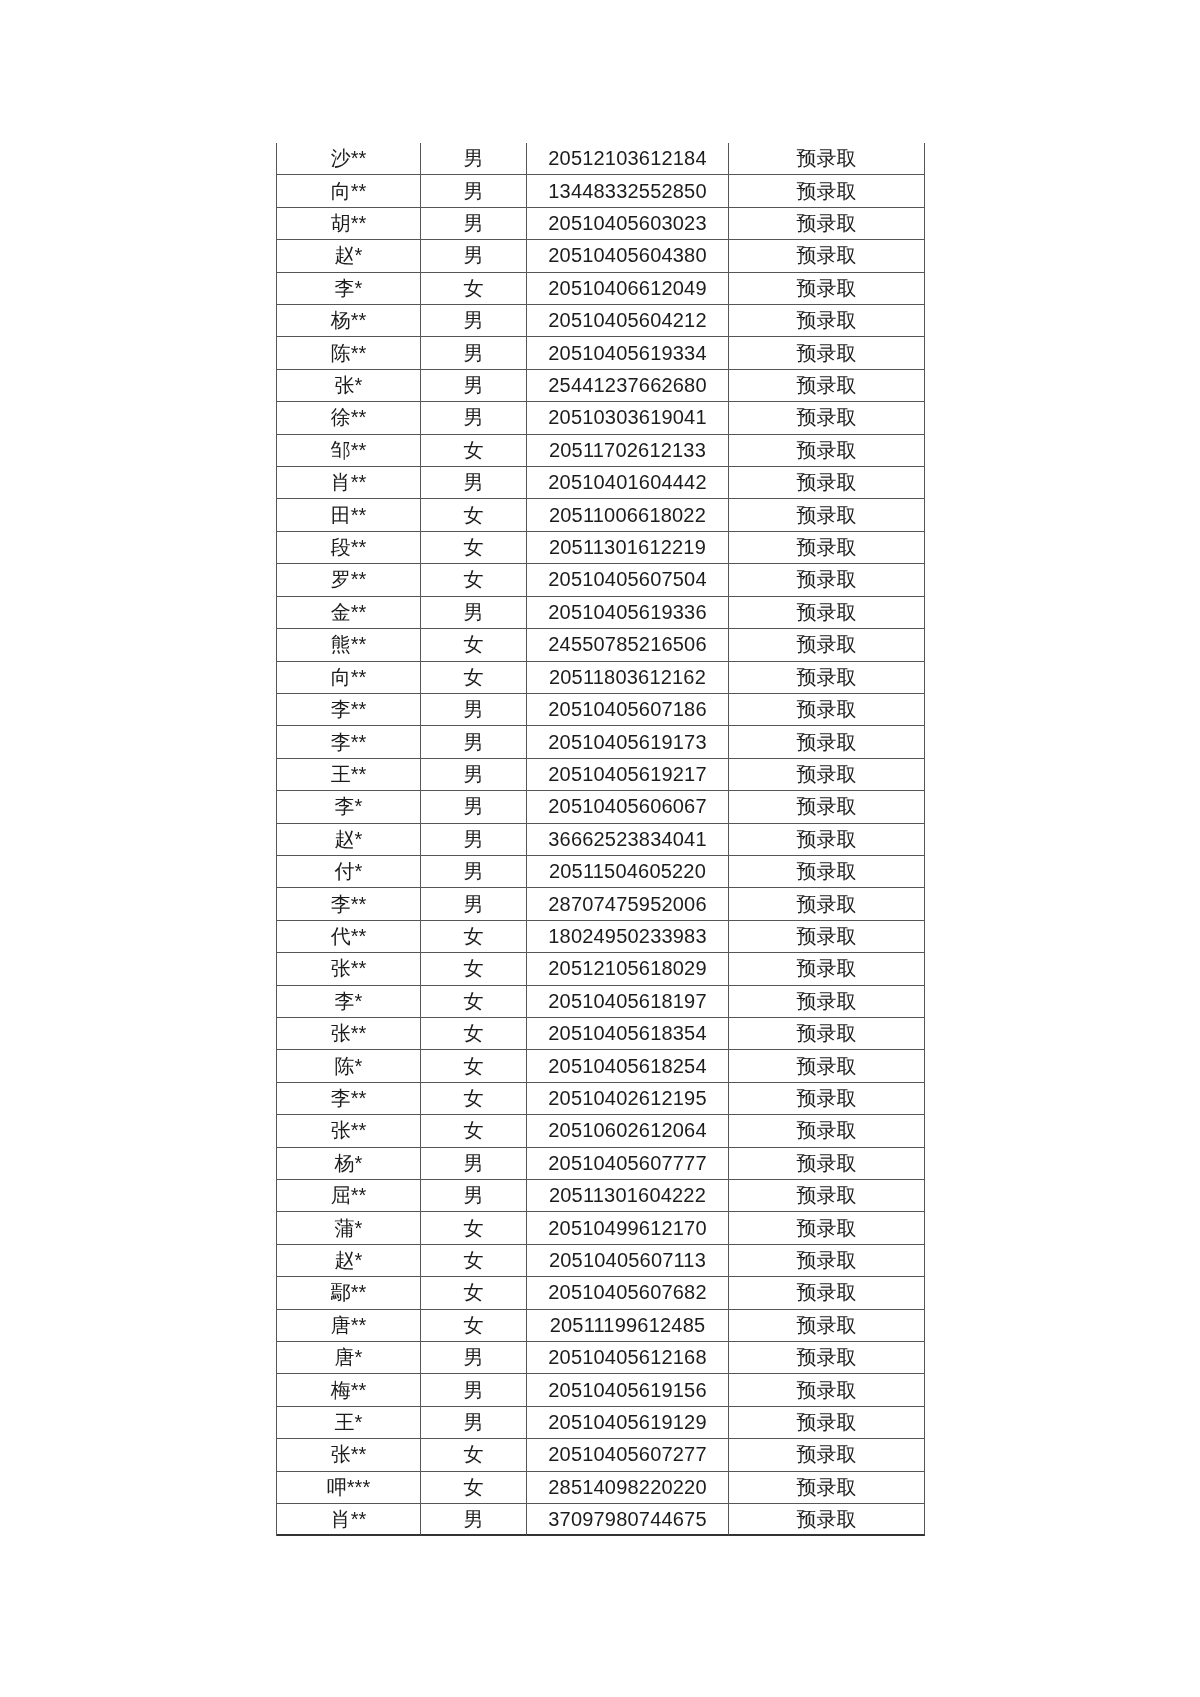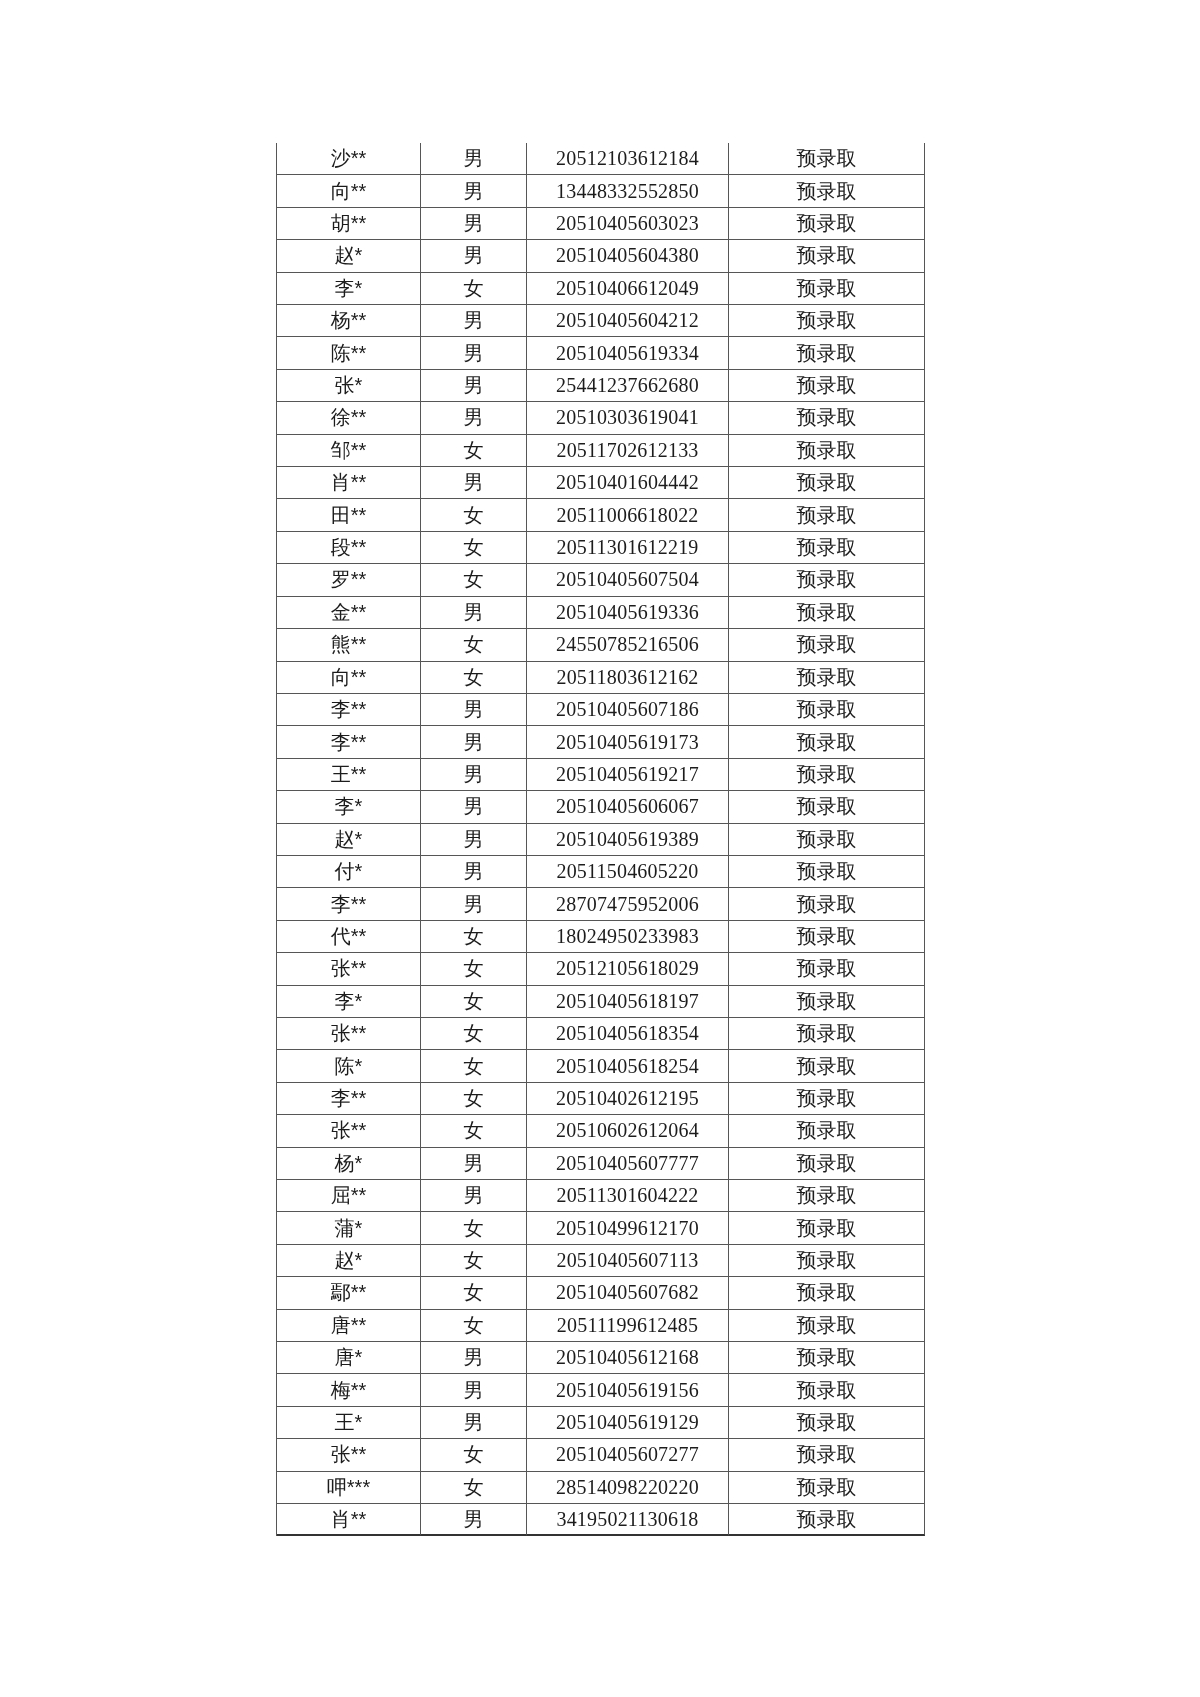--- a/index.html
+++ b/index.html
@@ -39,21 +39,20 @@
     font-size: 20px;
     color: #1c1c1c;
     white-space: nowrap;
     overflow: hidden;
   }
   .row:last-child .cell {
     border-bottom: 2px solid #333333;
   }
   .cell.exam {
     letter-spacing: 0.2px;
-    font-family: Liberation Serif, serif;
   }
 </style>
 </head>
 <body>
 
 <div class="page">
   <div class="admission-table">
 
   <div class="row">
         <div class="cell name">沙**</div>
@@ -177,21 +176,21 @@
       </div>
       <div class="row">
         <div class="cell name">李*</div>
         <div class="cell gender">男</div>
         <div class="cell exam">20510405606067</div>
         <div class="cell status">预录取</div>
       </div>
       <div class="row">
         <div class="cell name">赵*</div>
         <div class="cell gender">男</div>
-        <div class="cell exam">20510405619389</div>
+        <div class="cell exam">36662523834041</div>
         <div class="cell status">预录取</div>
       </div>
       <div class="row">
         <div class="cell name">付*</div>
         <div class="cell gender">男</div>
         <div class="cell exam">20511504605220</div>
         <div class="cell status">预录取</div>
       </div>
       <div class="row">
         <div class="cell name">李**</div>
@@ -303,17 +302,17 @@
       </div>
       <div class="row">
         <div class="cell name">呷***</div>
         <div class="cell gender">女</div>
         <div class="cell exam">28514098220220</div>
         <div class="cell status">预录取</div>
       </div>
       <div class="row">
         <div class="cell name">肖**</div>
         <div class="cell gender">男</div>
-        <div class="cell exam">34195021130618</div>
+        <div class="cell exam">37097980744675</div>
         <div class="cell status">预录取</div>
       </div>
     </div>
 </div>
 
 </body></html>

